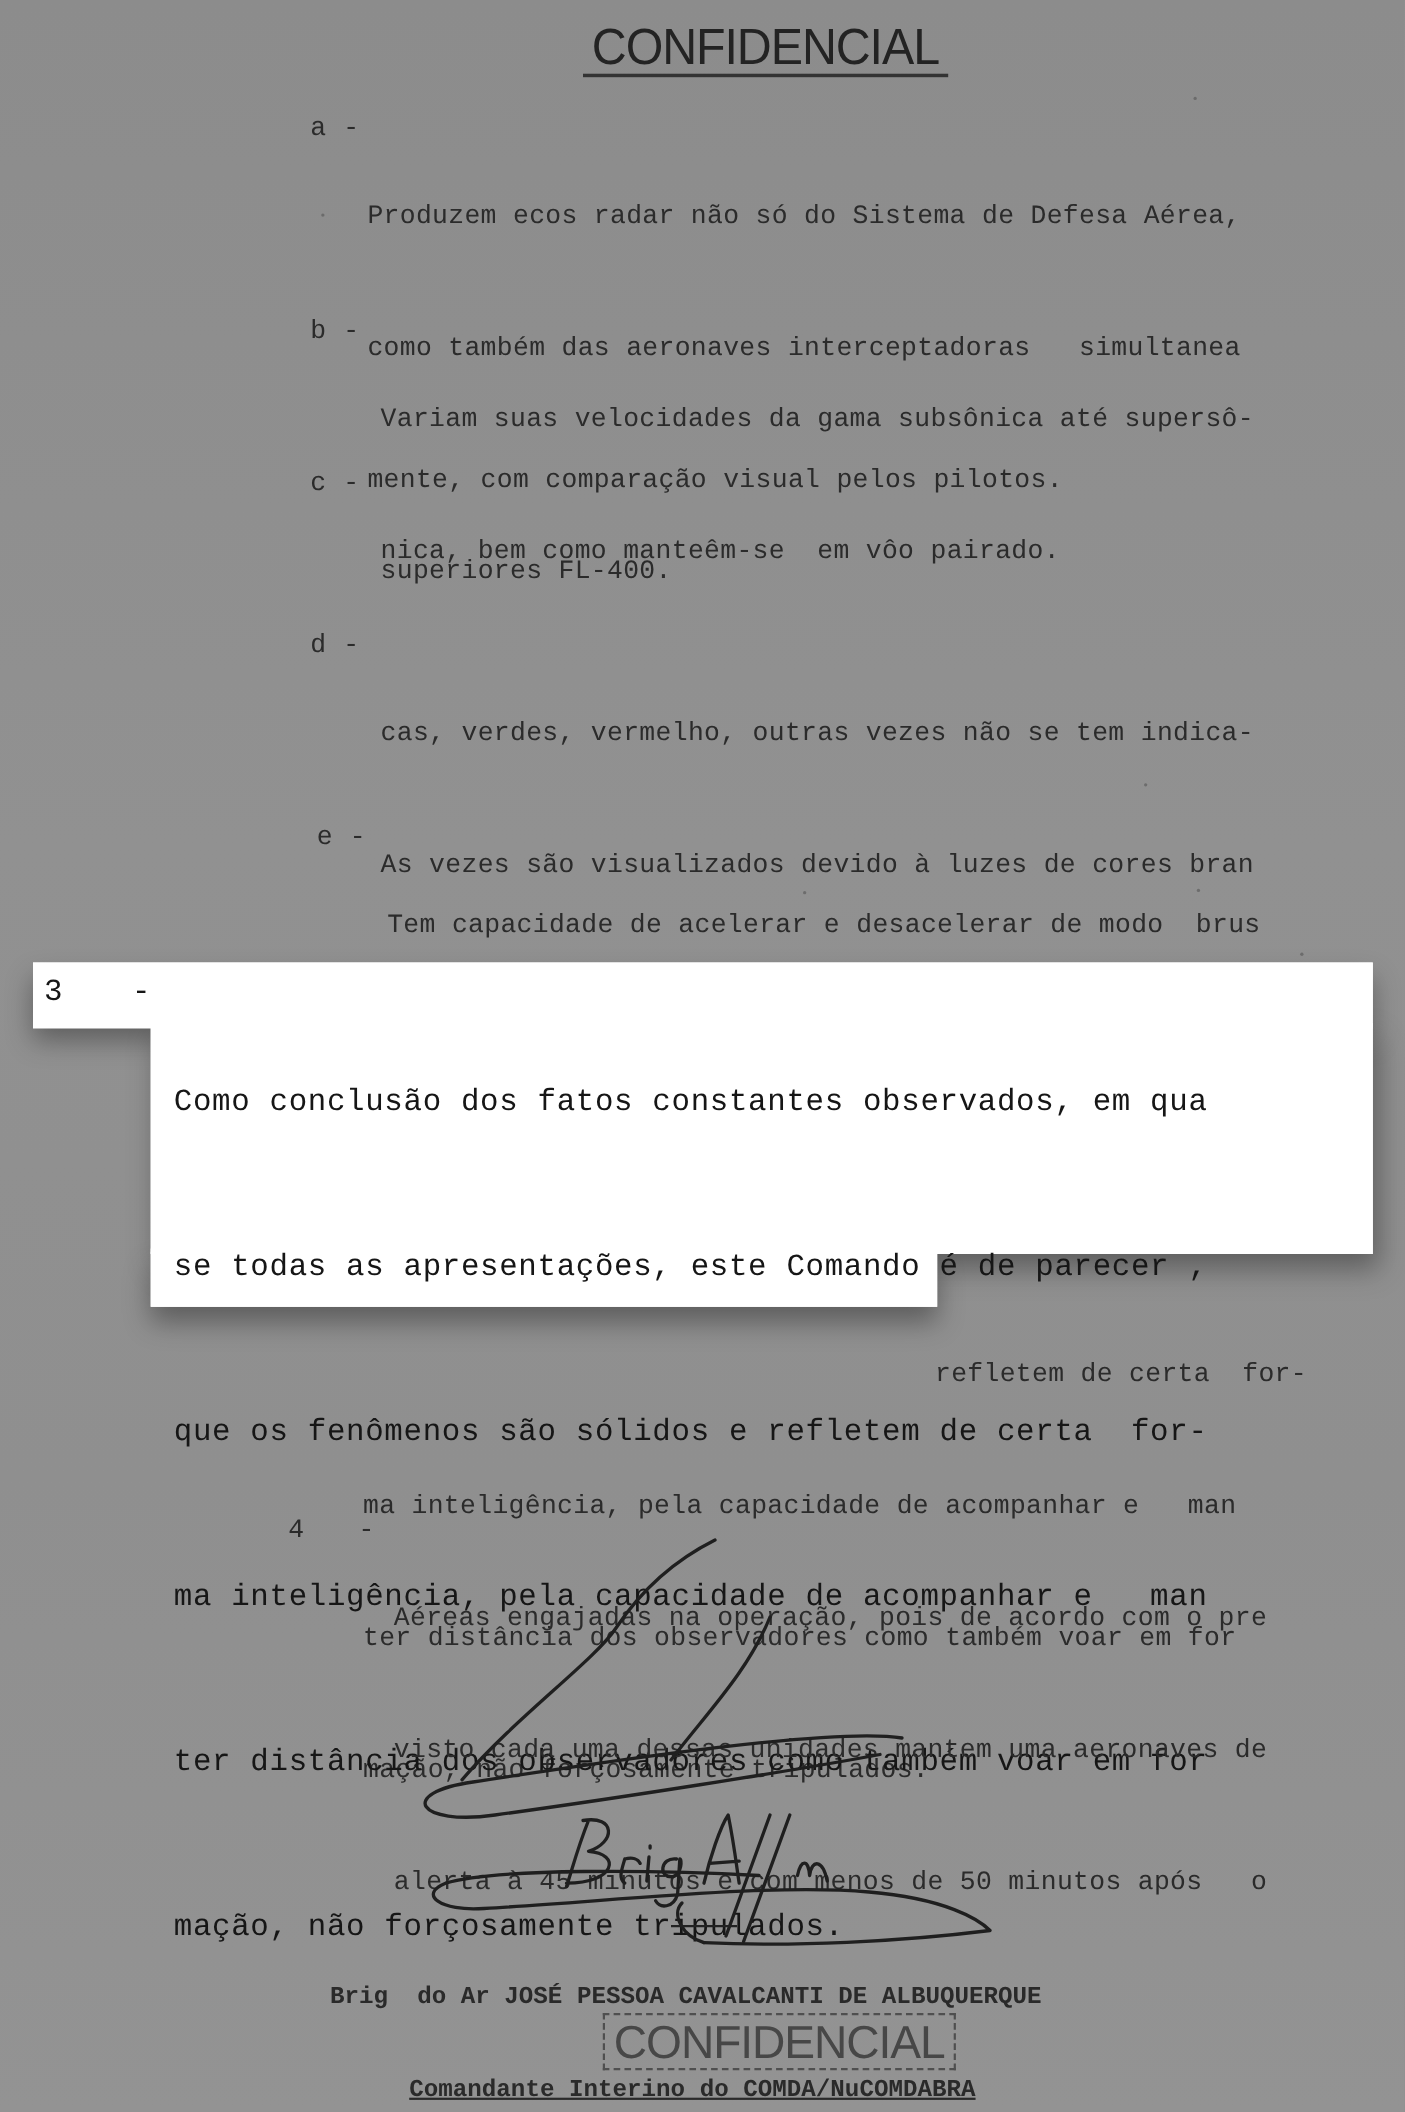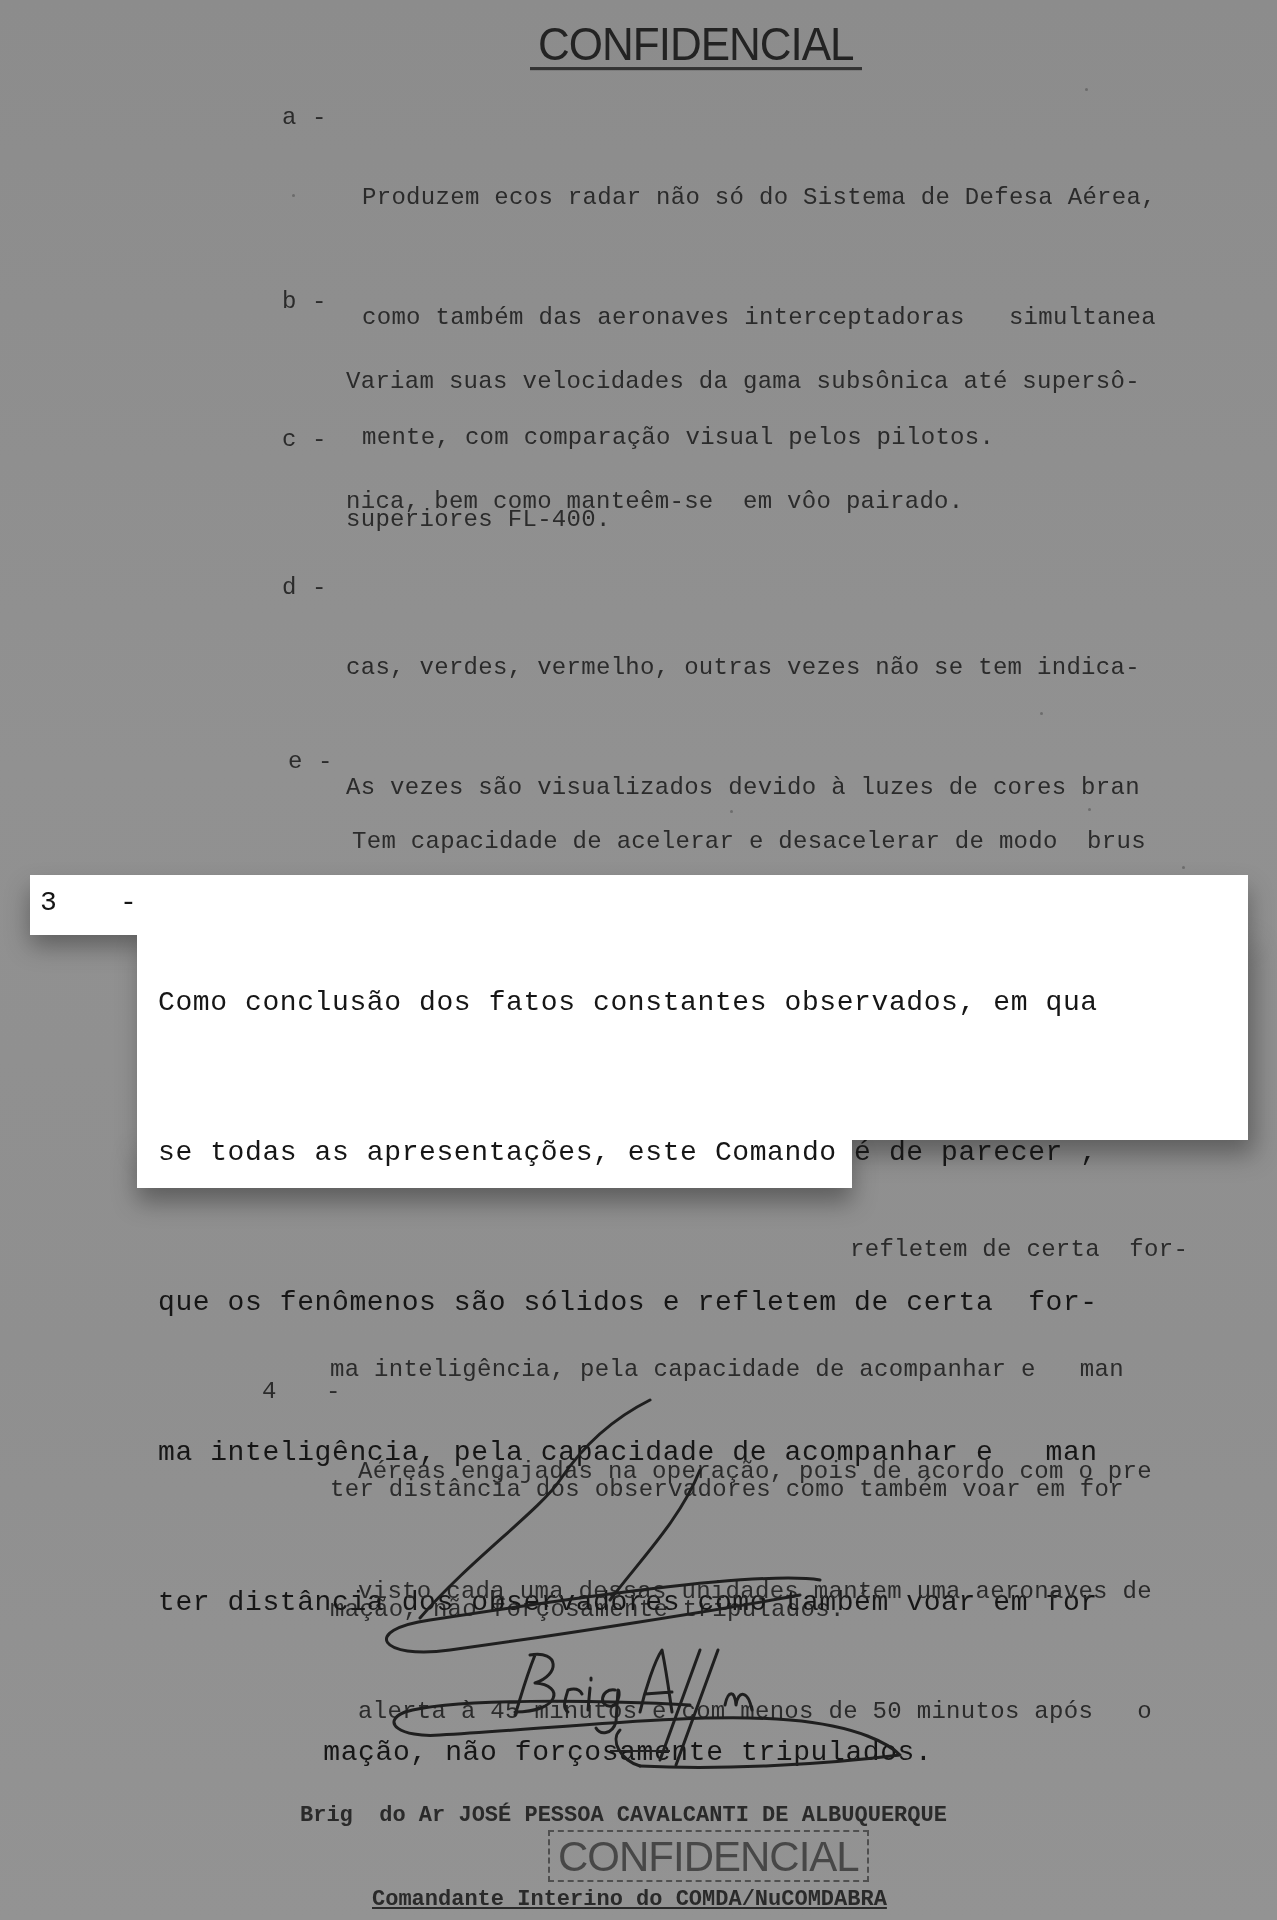--- a/index.html
+++ b/index.html
@@ -76,21 +76,21 @@
     }
     .callout .cover3 {
       position: absolute; left: 137px; top: 1135px; width: 715px; height: 53px; background:#fff;
     }
     .callout-text {
       position: absolute; font-size: 28px; line-height: 50px; color: #161616;
       white-space: pre; letter-spacing: 0.6px;
     }
     #c-num { left: 40px; top: 878px; }
     #c-dash { left: 120px; top: 878px; }
-    #c-lines { left: 158px; top: 878px; text-align: center; }
+    #c-lines { left: 158px; top: 878px; }
     #c-lines .line { display:block; height: 50px; }
 
     .signature { position: absolute; left: 360px; top: 1560px; }
     .sig-block {
       position: absolute; left: 300px; top: 1746px; width: 760px;
       font-size: 22px; line-height: 28px; font-weight: bold; color: #2a2a2a;
       white-space: pre;
     }
     .sig-block .l1 { display: block; }
     .sig-block .l2 { display: block; padding-left: 72px; text-decoration: underline; }
@@ -99,21 +99,21 @@
 </head>
 <body>
 
 <div class="scan"></div>
 
 <div class="stamp top">CONFIDENCIAL</div>
 
 <div class="para" id="item-a">
   <span class="lbl">a</span>
   <span class="dash" style="left:30px">-</span>
-  <span class="lines" style="left:80px">
+  <span class="lines" style="left:52px">
     <span class="line">Produzem ecos radar não só do Sistema de Defesa Aérea,</span>
     <span class="line">como também das aeronaves interceptadoras   simultanea</span>
     <span class="line">mente, com comparação visual pelos pilotos.</span>
   </span>
 </div>
 
 <div class="para" id="item-b">
   <span class="lbl">b</span>
   <span class="dash" style="left:30px">-</span>
   <span class="lines" style="left:64px">

